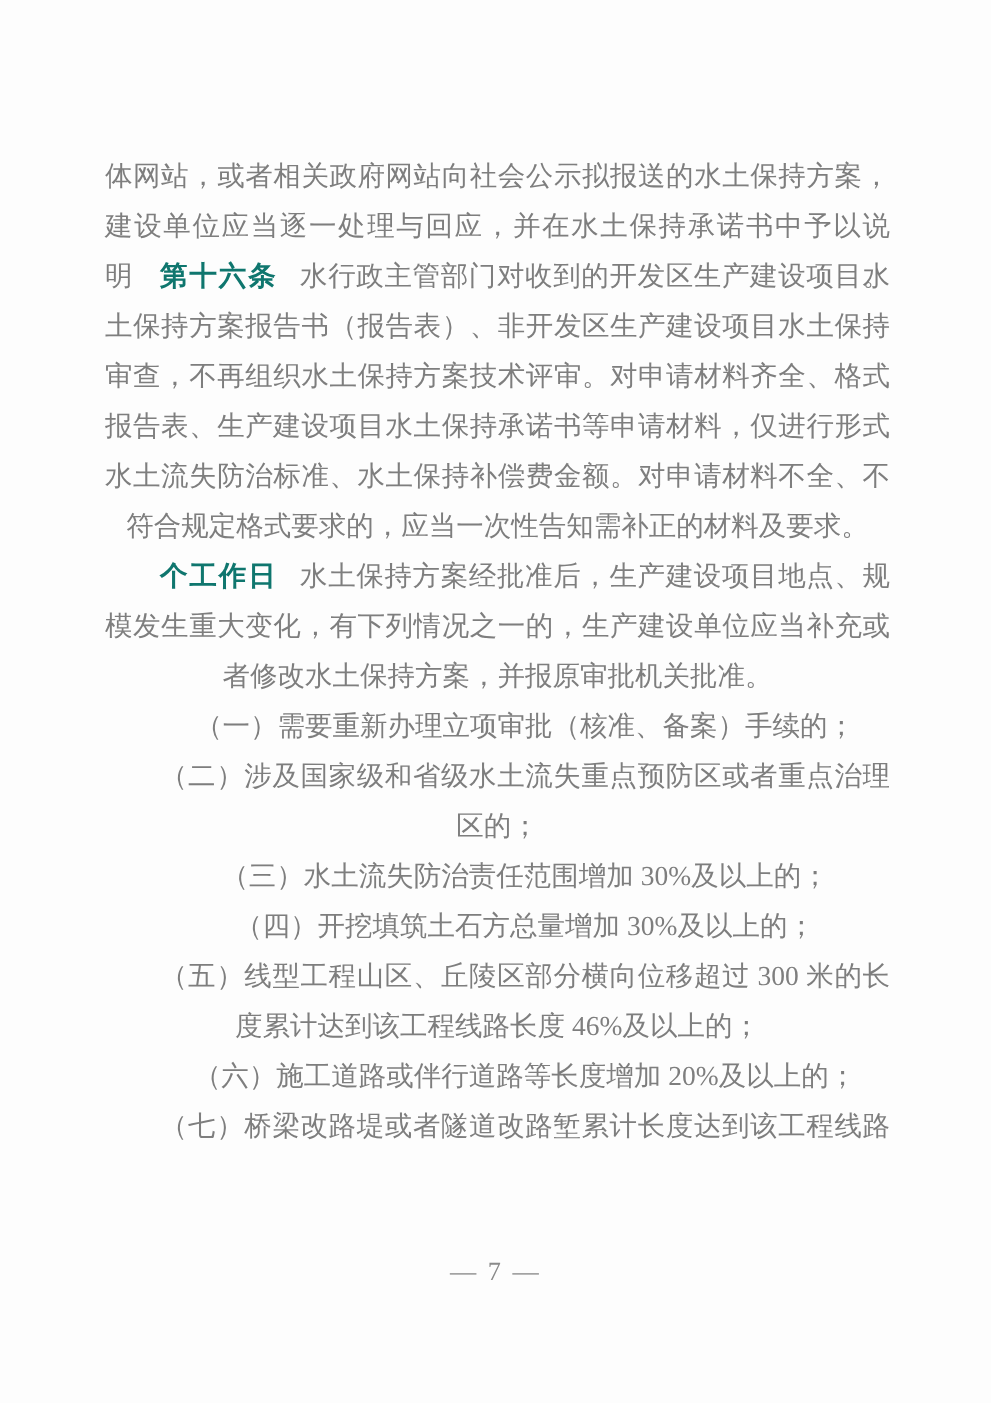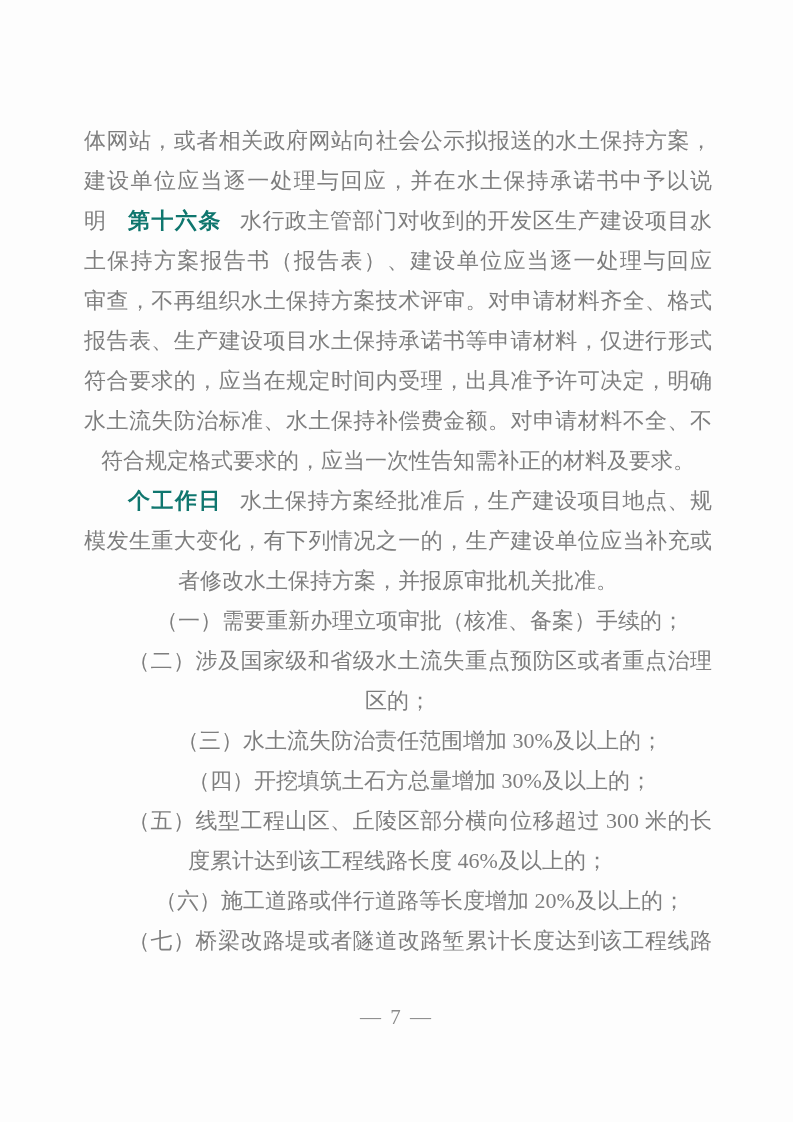--- a/index.html
+++ b/index.html
@@ -67,24 +67,23 @@
   }
 </style>
 </head>
 <body>
 
 <div class="page">
   <div class="text-column">
     <div class="line fill">体网站，或者相关政府网站向社会公示拟报送的水土保持方案，</div>
     <div class="line fill">建设单位应当逐一处理与回应，并在水土保持承诺书中予以说明。</div>
     <div class="line fill indent"><span class="article-label">第十六条</span><span>水行政主管部门对收到的开发区生产建设项目水</span></div>
-    <div class="line fill">土保持方案报告书（报告表）、建设单位应当逐一处理与回应</div>
+    <div class="line fill">土保持方案报告书（报告表）、非开发区生产建设项目水土保持</div>
     <div class="line fill">审查，不再组织水土保持方案技术评审。对申请材料齐全、格式</div>
     <div class="line fill">报告表、生产建设项目水土保持承诺书等申请材料，仅进行形式</div>
-    <div class="line fill">符合要求的，应当在规定时间内受理，出具准予许可决定，明确</div>
     <div class="line fill">水土流失防治标准、水土保持补偿费金额。对申请材料不全、不</div>
     <div class="line">符合规定格式要求的，应当一次性告知需补正的材料及要求。</div>
     <div class="line fill indent"><span class="article-label">个工作日</span><span>水土保持方案经批准后，生产建设项目地点、规</span></div>
     <div class="line fill">模发生重大变化，有下列情况之一的，生产建设单位应当补充或</div>
     <div class="line">者修改水土保持方案，并报原审批机关批准。</div>
     <div class="line indent">（一）需要重新办理立项审批（核准、备案）手续的；</div>
     <div class="line fill indent">（二）涉及国家级和省级水土流失重点预防区或者重点治理</div>
     <div class="line">区的；</div>
     <div class="line indent">（三）水土流失防治责任范围增加 30%及以上的；</div>
     <div class="line indent">（四）开挖填筑土石方总量增加 30%及以上的；</div>

